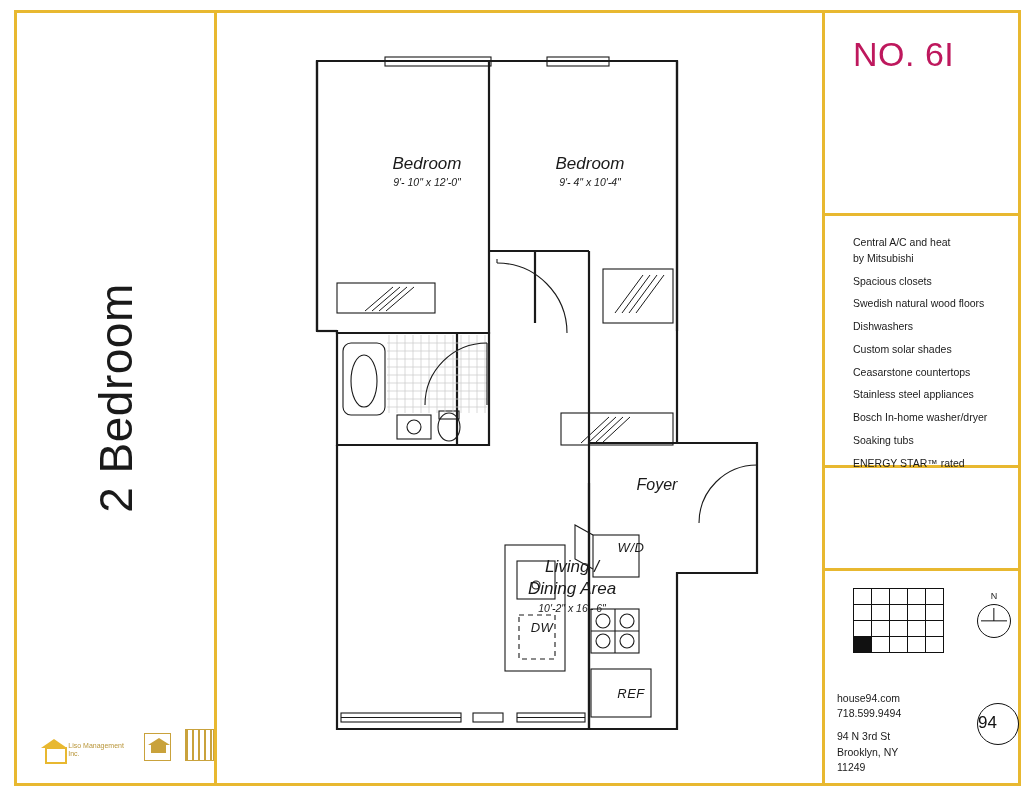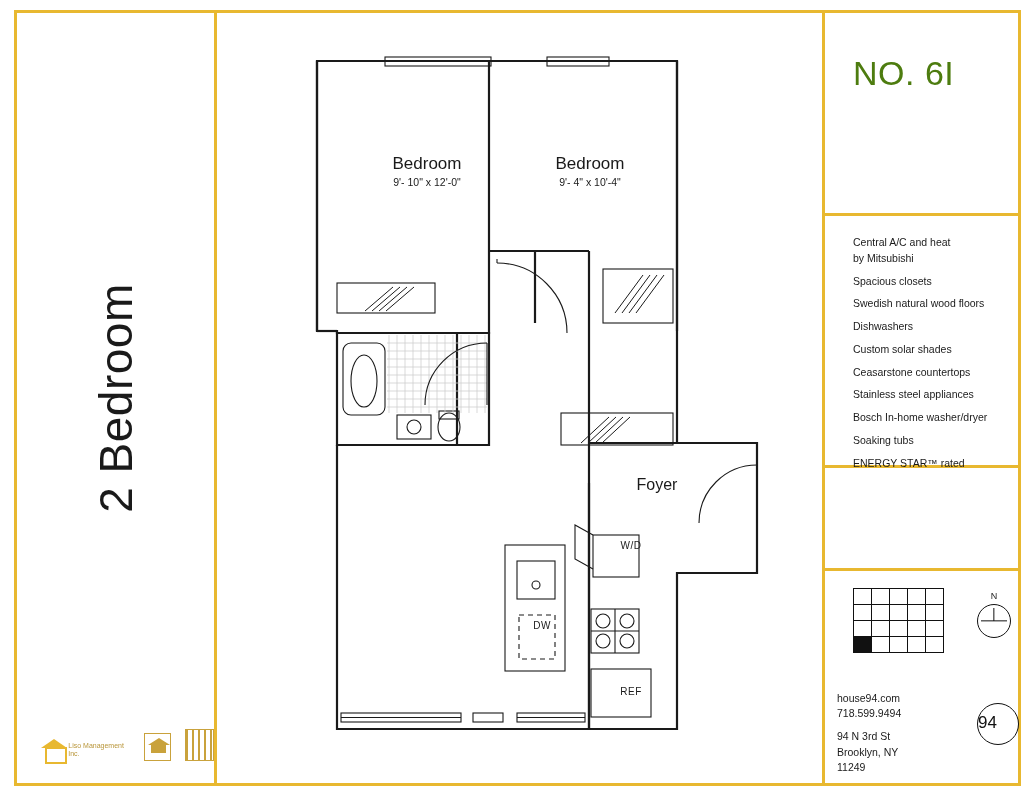--- a/index.html
+++ b/index.html
@@ -126,20 +126,21 @@
       repeating-linear-gradient(90deg, #c9a23c 0 2px, transparent 2px 6px);
   }
 
   
   #plan {
     position: absolute;
     left: 200px;
     top: 0;
     width: 695px;
     height: 776px;
+    font-style: italic;
   }
   #plan svg { display: block; }
 
   #disclaimer {
     position: absolute;
     left: 0;
     right: 0;
     bottom: 22px;
     text-align: center;
     font-size: 10.5px;
@@ -166,44 +167,44 @@
   }
   #label-bed1 { left: 120px; top: 140px; width: 180px; }
   #label-bed2 { left: 288px; top: 140px; width: 170px; }
   #label-living { left: 270px; top: 543px; width: 170px; }
   #label-living .rname { line-height: 1.28; }
   #label-foyer { left: 385px; top: 462px; width: 110px; }
   #label-foyer .rname { font-size: 16px; }
 
   .appliance-text {
     position: absolute;
-    font-size: 10px;
+    font-size: 13px;
     color: #1a1a1a;
     letter-spacing: 0.5px;
     text-align: center;
   }
   #txt-wd  { left: 400px; top: 528px; width: 28px; line-height: 1.05; }
   #txt-dw  { left: 313px; top: 608px; width: 24px; line-height: 1.05; }
   #txt-ref { left: 396px; top: 673px; width: 36px; }
 
   
   #right-col {
     position: absolute;
     left: 808px;
     top: 0;
     right: 0;
     bottom: 0;
   }
   #unit-no {
     position: absolute;
     left: 28px;
-    top: 41px;
+    top: 22px;
     font-size: 34px;
     letter-spacing: 0.5px;
-    color: #4d7c0f;
+    color: #be185d;
   }
   #features {
     position: absolute;
     left: 28px;
     top: 222px;
     right: 12px;
     font-size: 10.5px;
     line-height: 1.5;
     color: #1a1a1a;
   }
@@ -437,20 +438,25 @@
     <div class="room-label" id="label-bed1">
       <span class="rname">Bedroom</span>
       <span class="rdim">9'- 10" x 12'-0"</span>
     </div>
 
     <div class="room-label" id="label-bed2">
       <span class="rname">Bedroom</span>
       <span class="rdim">9'- 4" x 10'-4"</span>
     </div>
 
+    <div class="room-label" id="label-living">
+      <span class="rname">Living /</span>
+      <span class="rname">Dining Area</span>
+      <span class="rdim">10'-2" x 16'- 6"</span>
+    </div>
 
     <div class="room-label" id="label-foyer">
       <span class="rname">Foyer</span>
     </div>
 
     <div class="appliance-text" id="txt-wd">W/D</div>
     <div class="appliance-text" id="txt-dw">DW</div>
     <div class="appliance-text" id="txt-ref">REF</div>
 
   </div>

